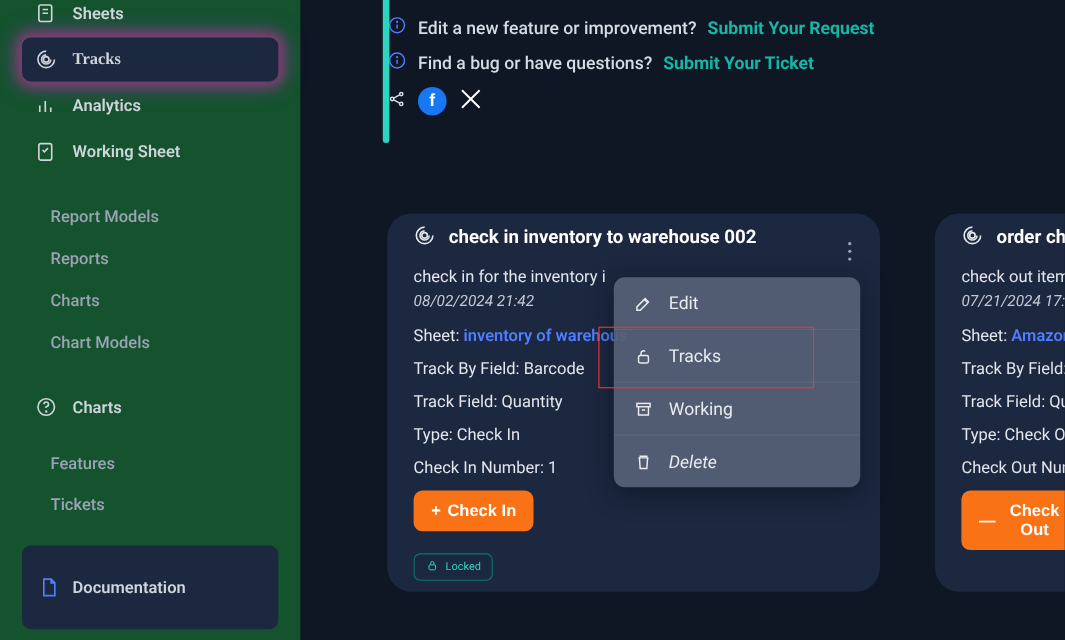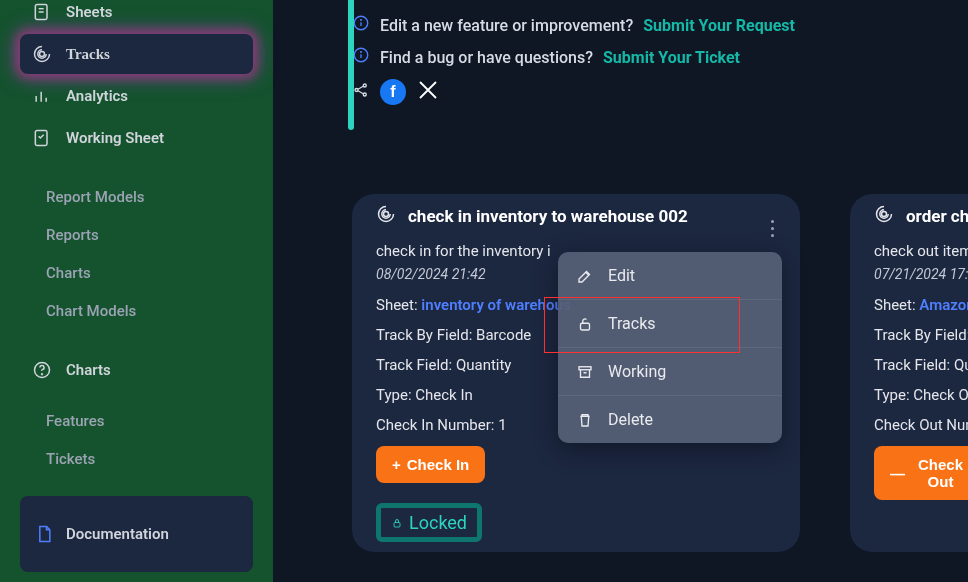--- a/index.html
+++ b/index.html
@@ -148,25 +148,25 @@
   border: none;
   border-radius: 8px;
   padding: 10px 16px;
   font-size: 15px;
   cursor: pointer;
 }
 .locked-badge {
   display: inline-flex;
   align-items: center;
   gap: 6px;
-  border: 5px solid #0f766e;
+  border: 1px solid #0f766e;
   color: #2dd4bf;
   border-radius: 6px;
   padding: 4px 10px;
-  font-size: 18px;
+  font-size: 10px;
   margin-top: 20px;
 }
 
 .menu {
   position: absolute;
   left: 558px;
   top: 252px;
   width: 224px;
   background: rgba(86,96,118,0.92);
   border-radius: 10px;
@@ -176,21 +176,21 @@
 .menu-item {
   display: flex;
   align-items: flex-end;
   gap: 14px;
   padding: 14px 18px;
   color: #e9ebef;
   font-size: 16px;
   cursor: pointer;
   border-bottom: 1px solid rgba(255,255,255,0.08);
 }
-.menu-item:last-child { border-bottom: none; }
+.menu-item:last-child { border-bottom: none; font-style: italic; }
 .menu-icon { width: 18px; height: 18px; display: inline-flex; }
 .red-box {
   position: absolute;
   border: 1px solid #ff3030;
   pointer-events: none;
 }
 .red-box.unlock {
   left: 544px; top: 297px; width: 196px; height: 56px;
 }
 svg { stroke: currentColor; fill: none; stroke-width: 1.8; }

